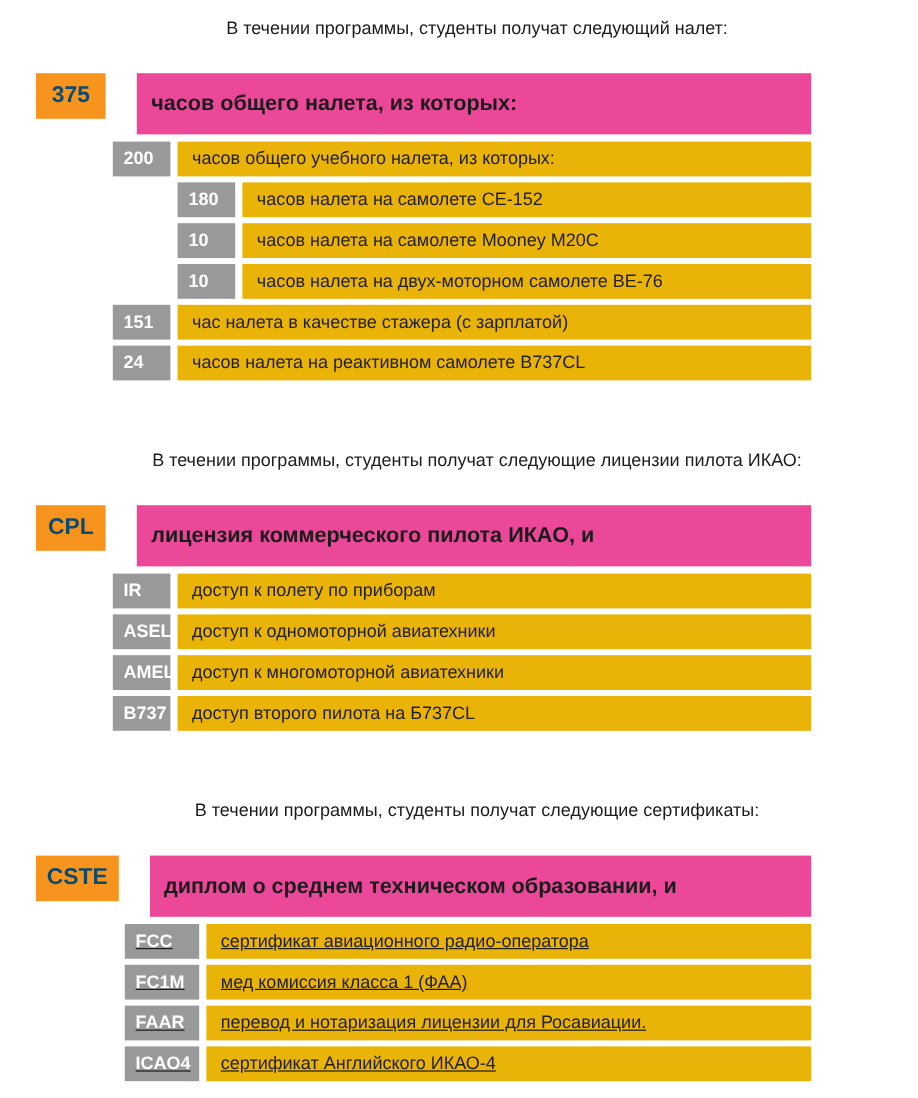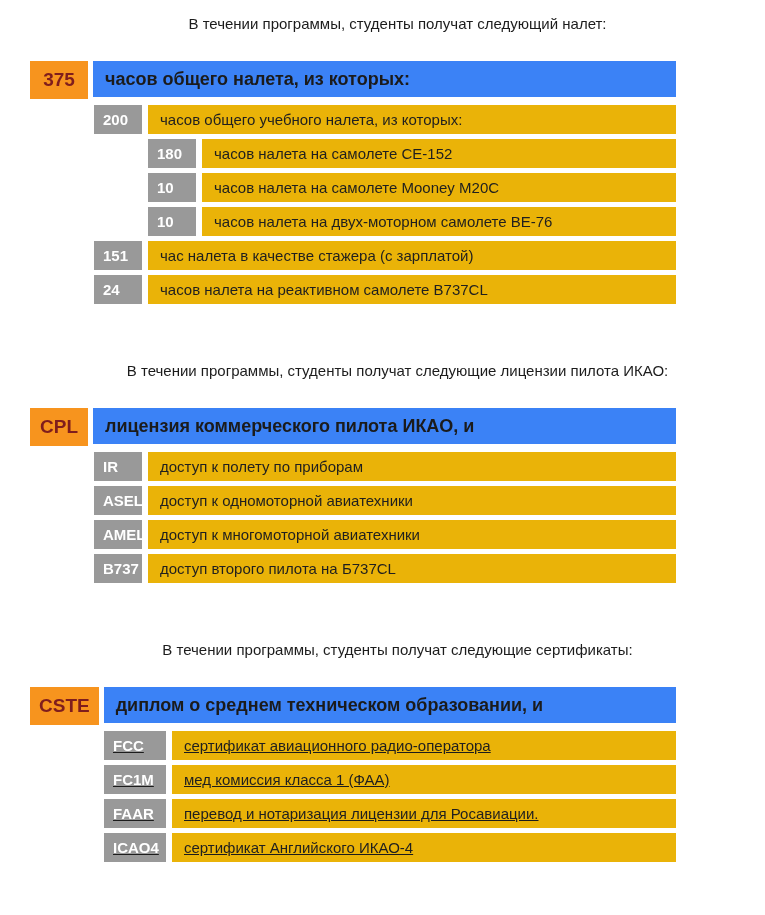--- a/index.html
+++ b/index.html
@@ -26,34 +26,35 @@
   .hdr-badge {
     background: #F7941E;
     min-width: 58px;
     padding: 0 9px;
     height: 38px;
     display: flex;
     align-items: center;
     justify-content: center;
     font-weight: bold;
     font-size: 19px;
-    color: #7f1d1d;
+    color: #0c4a6e;
     margin-right: 5px;
     flex: 0 0 auto;
   }
   .hdr-bar {
     flex: 1;
-    background: #3b82f6;
-    height: 36px;
+    background: #ec4899;
+    height: 51px;
     display: flex;
     align-items: center;
     font-weight: bold;
     font-size: 18px;
     padding-left: 12px;
     color: #1b1b1b;
+    margin-left: 21px;
   }
   .row { display: flex; height: 29px; margin-bottom: 5px; }
   .rows .row:last-child { margin-bottom: 0; }
   .badge {
     width: 48px;
     flex: 0 0 48px;
     background: #999999;
     color: #ffffff;
     font-weight: bold;
     font-size: 15px;

